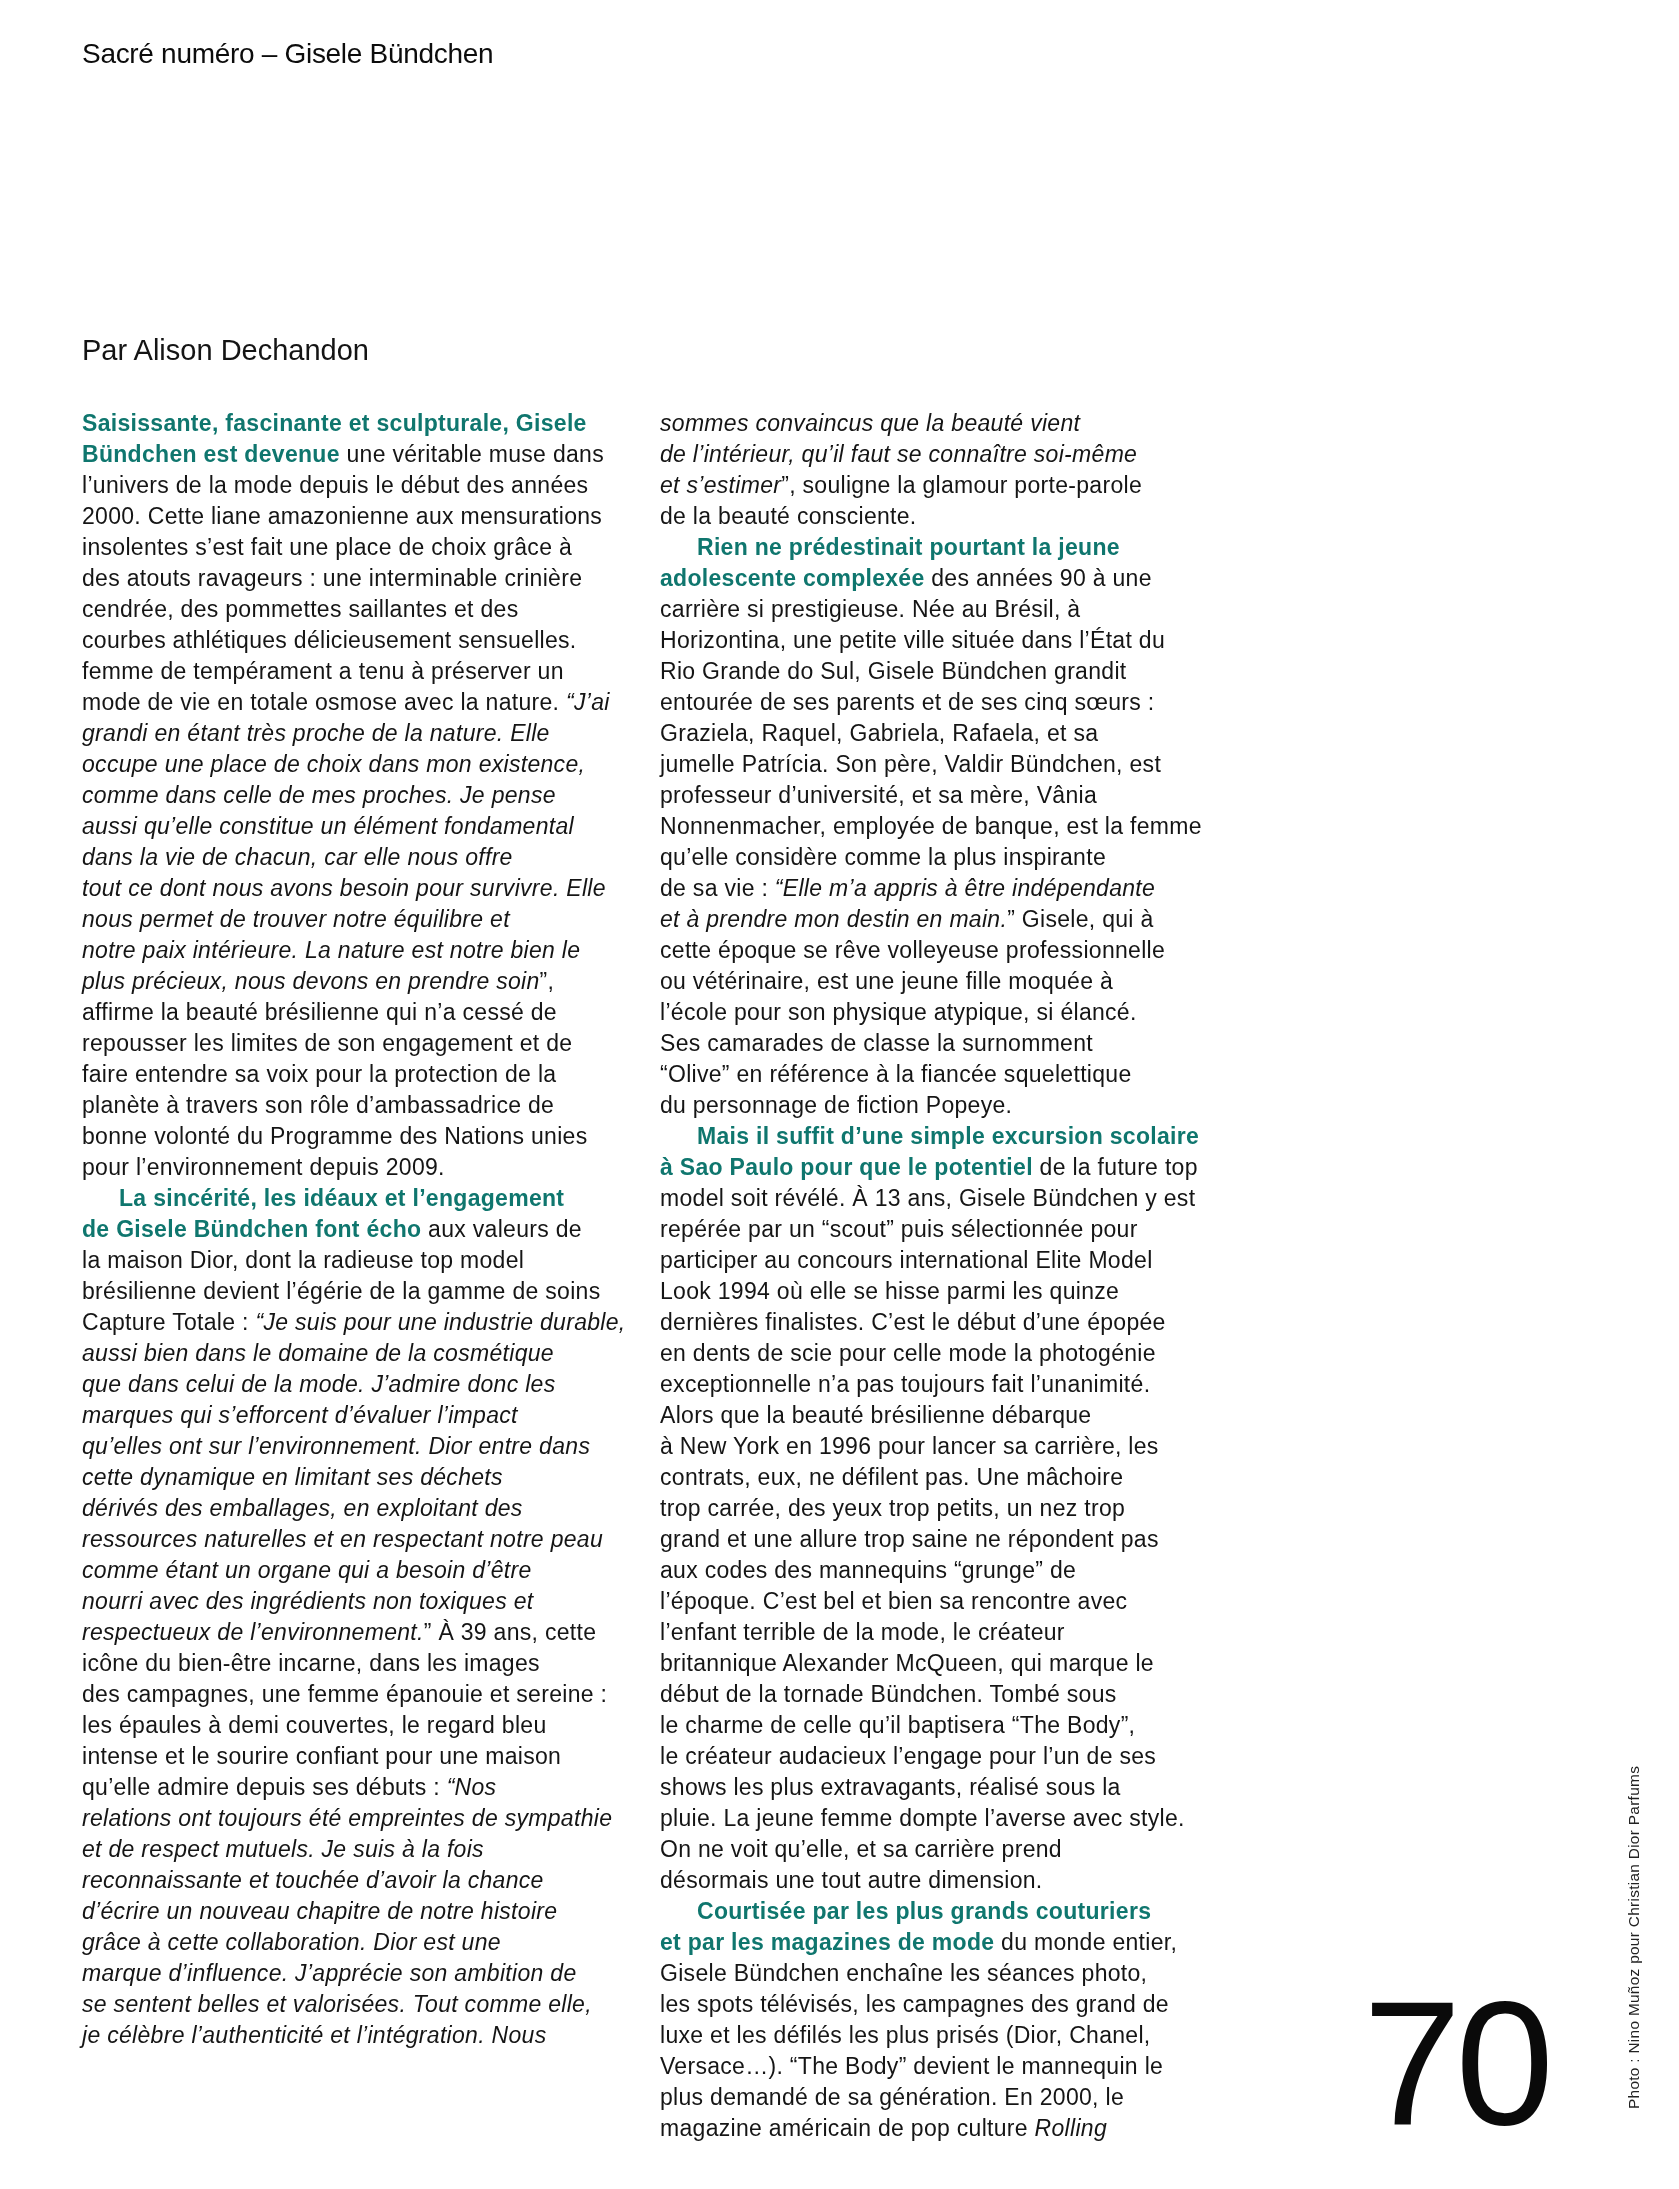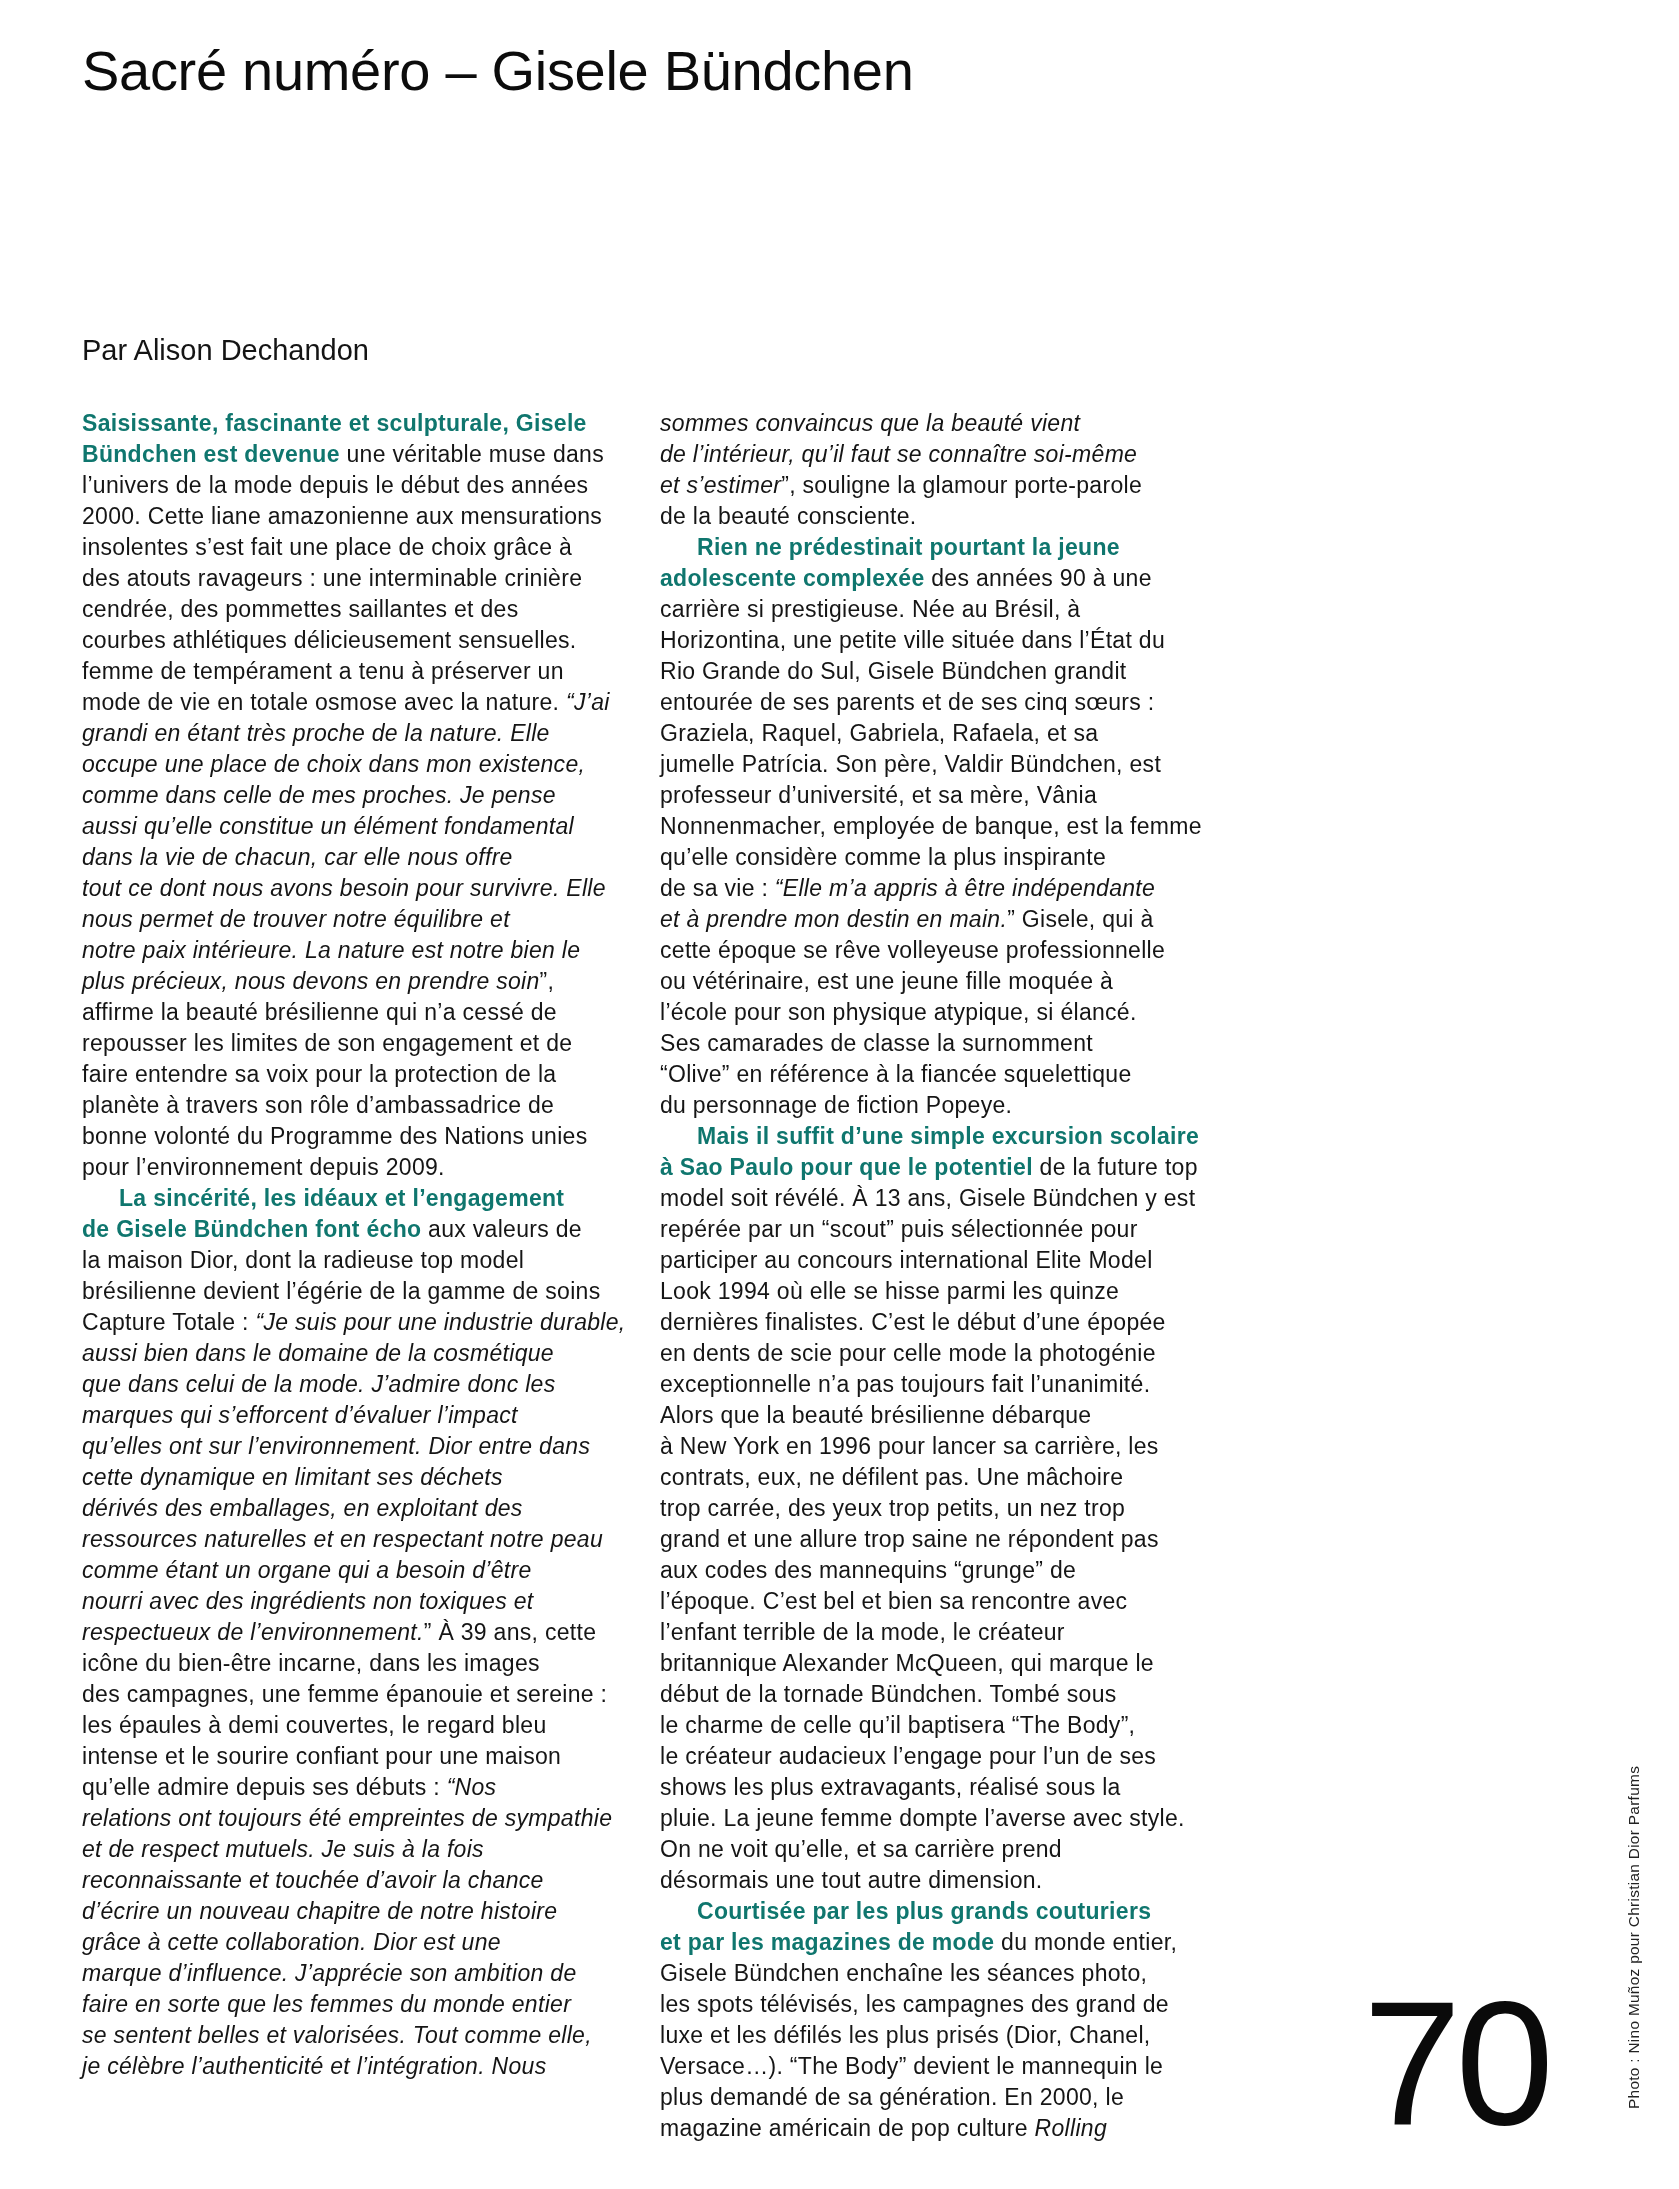--- a/index.html
+++ b/index.html
@@ -1,18 +1,18 @@
 <!DOCTYPE html>
 <html><head>
 <meta charset="utf-8">
 <style>
   html, body { margin: 0; padding: 0; background: #ffffff; }
   body { width: 1680px; height: 2189px; position: relative; overflow: hidden; color: #111111;
          font-family: "Liberation Sans", sans-serif; }
-  .title { position: absolute; left: 82px; top: 38px; font-size: 56px; font-weight: normal;
+  .title { position: absolute; left: 82px; top: 38px; font-size: 28px; font-weight: normal;
            letter-spacing: -0.3px; margin: 0; color: #0c0c0c; }
   .byline { position: absolute; left: 82px; top: 334px; font-size: 29px; margin: 0; color: #141414; }
   .col { position: absolute; top: 408px; width: 572px; font-size: 23px; line-height: 31px;
          letter-spacing: 0.3px; color: #151515; }
   .col-left { left: 82px; }
   .col-right { left: 640px; top: 408px; margin-left: 20px; }
   .line { display: block; white-space: nowrap; }
   .indent { padding-left: 37px; }
   .lead { font-weight: bold; color: #0f766e; }
   .i { font-style: italic; }
@@ -72,21 +72,20 @@
     <span class="line"><span>des campagnes, une femme épanouie et sereine :</span></span>
     <span class="line"><span>les épaules à demi couvertes, le regard bleu</span></span>
     <span class="line"><span>intense et le sourire confiant pour une maison</span></span>
     <span class="line"><span>qu’elle admire depuis ses débuts : </span><span class="i">“Nos</span></span>
     <span class="line"><span class="i">relations ont toujours été empreintes de sympathie</span></span>
     <span class="line"><span class="i">et de respect mutuels. Je suis à la fois</span></span>
     <span class="line"><span class="i">reconnaissante et touchée d’avoir la chance</span></span>
     <span class="line"><span class="i">d’écrire un nouveau chapitre de notre histoire</span></span>
     <span class="line"><span class="i">grâce à cette collaboration. Dior est une</span></span>
     <span class="line"><span class="i">marque d’influence. J’apprécie son ambition de</span></span>
-    <span class="line"><span class="i">faire en sorte que les femmes du monde entier</span></span>
     <span class="line"><span class="i">se sentent belles et valorisées. Tout comme elle,</span></span>
     <span class="line"><span class="i">je célèbre l’authenticité et l’intégration. Nous</span></span>
   </div>
 <div class="col col-right" id="col-right">
     <span class="line"><span class="i">sommes convaincus que la beauté vient</span></span>
     <span class="line"><span class="i">de l’intérieur, qu’il faut se connaître soi-même</span></span>
     <span class="line"><span class="i">et s’estimer</span><span>”, souligne la glamour porte-parole</span></span>
     <span class="line"><span>de la beauté consciente.</span></span>
     <span class="line indent"><span class="lead">Rien ne prédestinait pourtant la jeune</span></span>
     <span class="line"><span class="lead">adolescente complexée</span><span> des années 90 à une</span></span>

